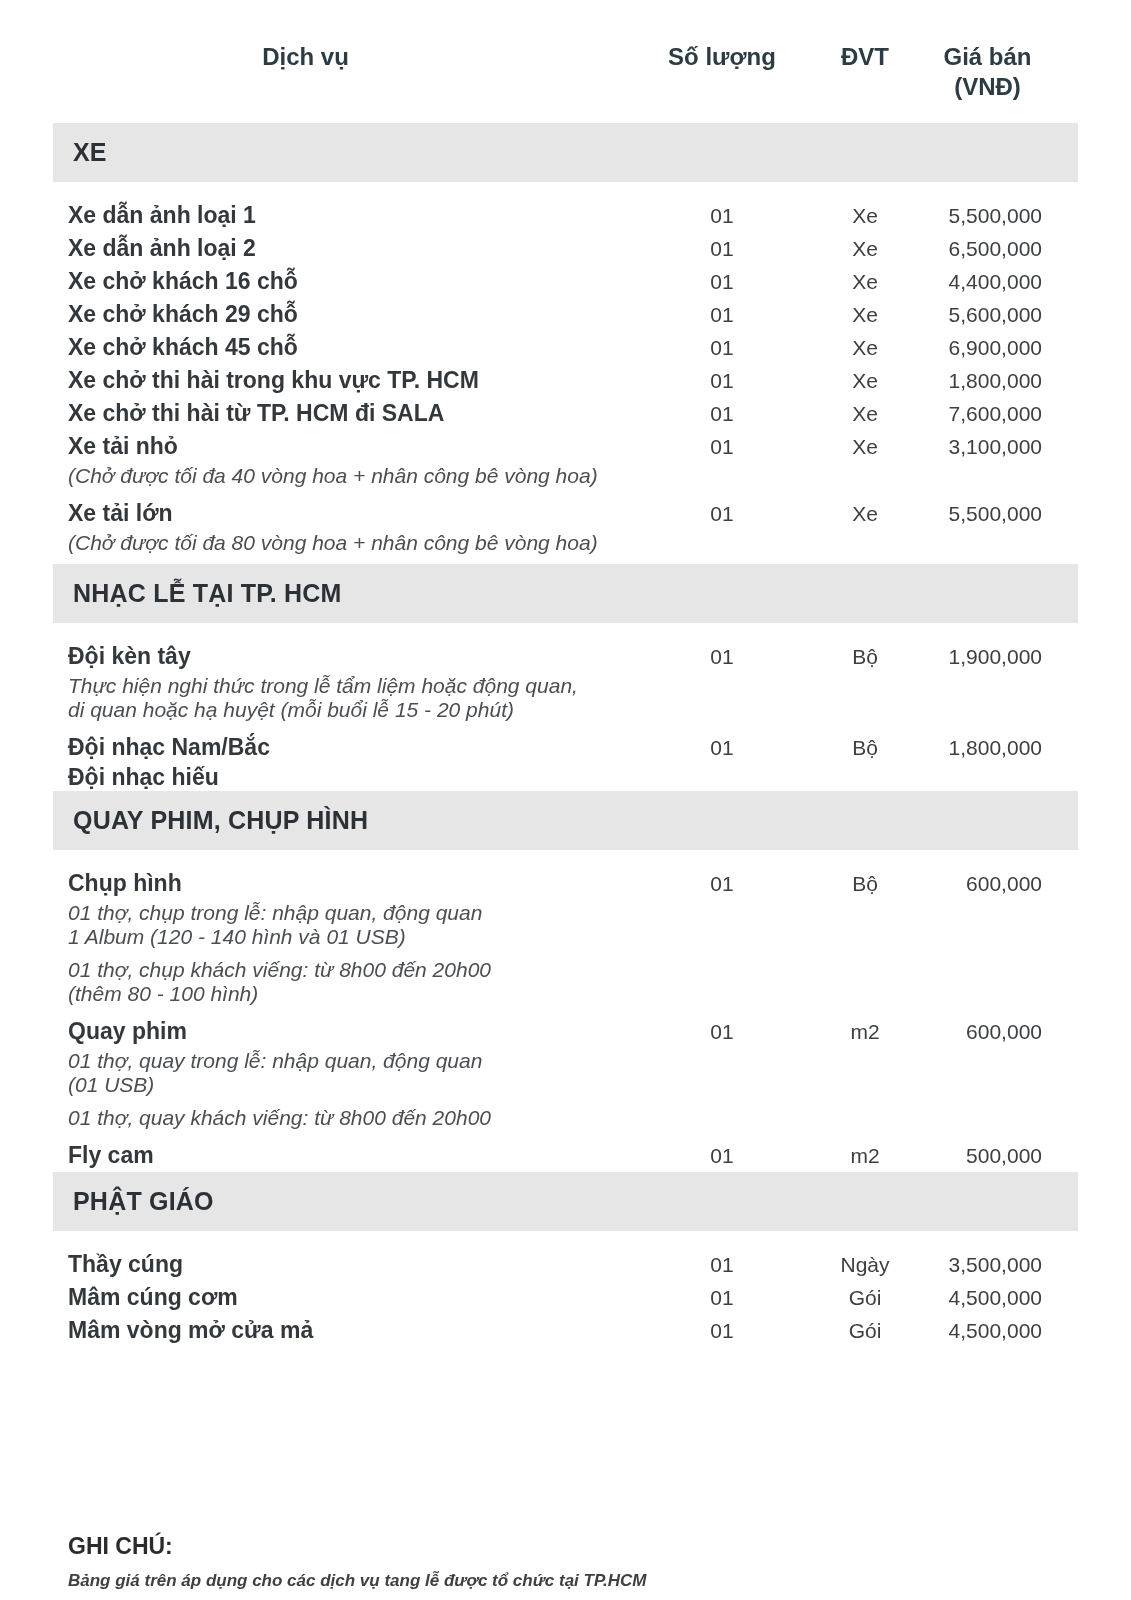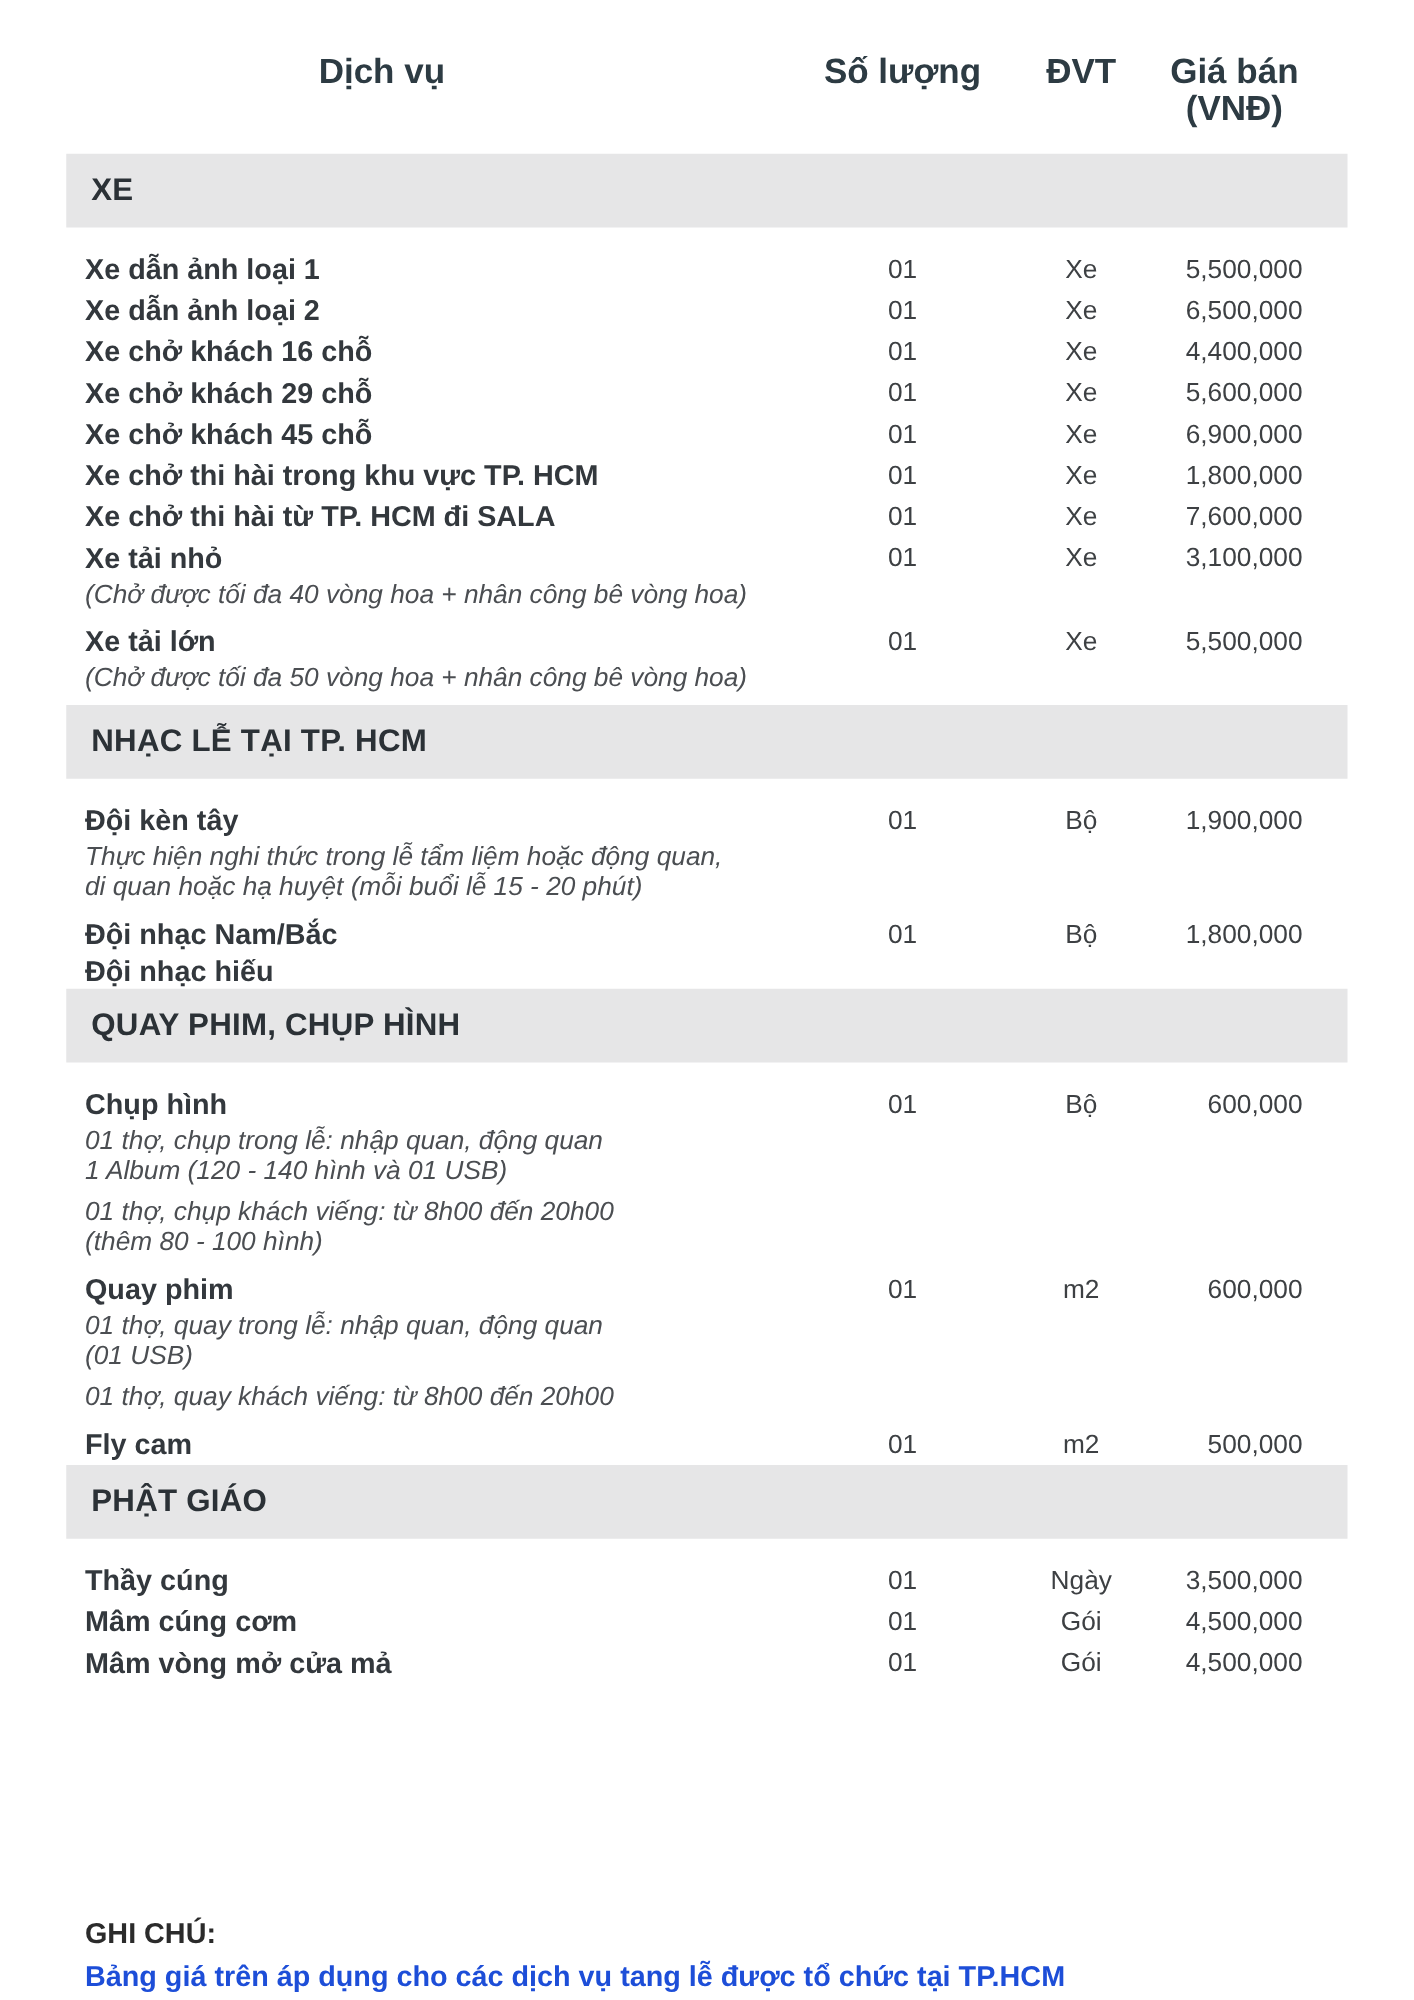--- a/index.html
+++ b/index.html
@@ -12,21 +12,21 @@
   .page { position: relative; width: 1131px; height: 1600px; }
 
   
   .thead {
     display: grid;
     grid-template-columns: 561px 186px 100px 127px;
     margin: 42px 0 0 68px;
     width: 974px;
     color: #2d3b43;
     font-weight: bold;
-    font-size: 28px;
+    font-size: 24px;
     line-height: 30px;
   }
   .h-name  { text-align: center; padding-right: 86px; }
   .h-qty   { text-align: center; }
   .h-unit  { text-align: center; }
   .h-price { text-align: center; padding-left: 18px; }
   .h-price div { line-height: 30px; }
 
   
   .section-band {
@@ -80,23 +80,24 @@
   
   .note { position: absolute; left: 68px; top: 1490px; }
   .note-label {
     font-size: 23px;
     font-weight: bold;
     color: #2b2b2b;
     line-height: 28px;
   }
   .note-text {
     margin-top: 7px;
-    font-size: 23px;
+    font-size: 17px;
+    font-style: italic;
     font-weight: bold;
-    color: #1d4ed8;
+    color: #404040;
     line-height: 28px;
   }
 </style>
 </head>
 <body>
 
 <div class="page">
 
   <div class="thead">
     <div class="h-name">Dịch vụ</div>
@@ -178,21 +179,21 @@
               </div>
             </div>
             <div class="cell c-qty">01</div>
             <div class="cell c-unit">Xe</div>
             <div class="cell c-price">3,100,000</div>
           </div>
           <div class="row">
             <div class="cell c-name">
               <div class="name-line">Xe tải lớn</div>
               <div class="desc-group">
-                <div class="desc-line">(Chở được tối đa 50 vòng hoa + nhân công bê vòng hoa)</div>
+                <div class="desc-line">(Chở được tối đa 80 vòng hoa + nhân công bê vòng hoa)</div>
               </div>
             </div>
             <div class="cell c-qty">01</div>
             <div class="cell c-unit">Xe</div>
             <div class="cell c-price">5,500,000</div>
           </div>
         </div>
       </div>
       <div class="section">
         <div class="section-band">

